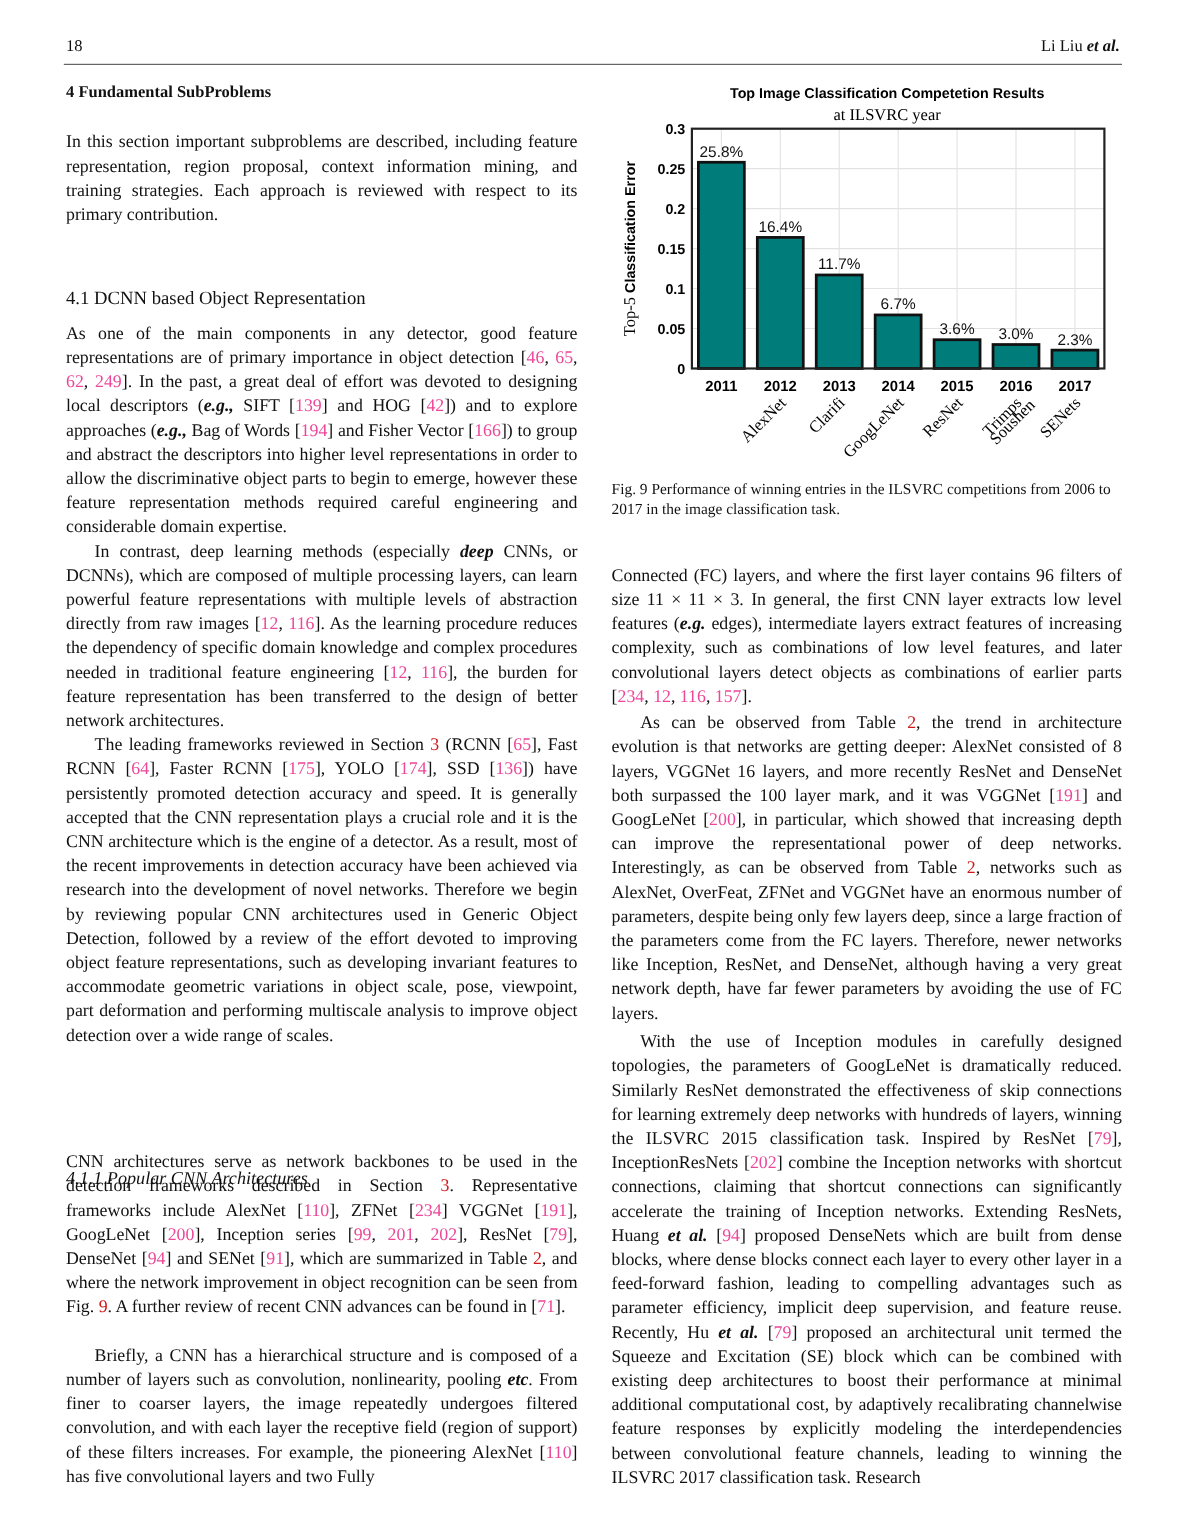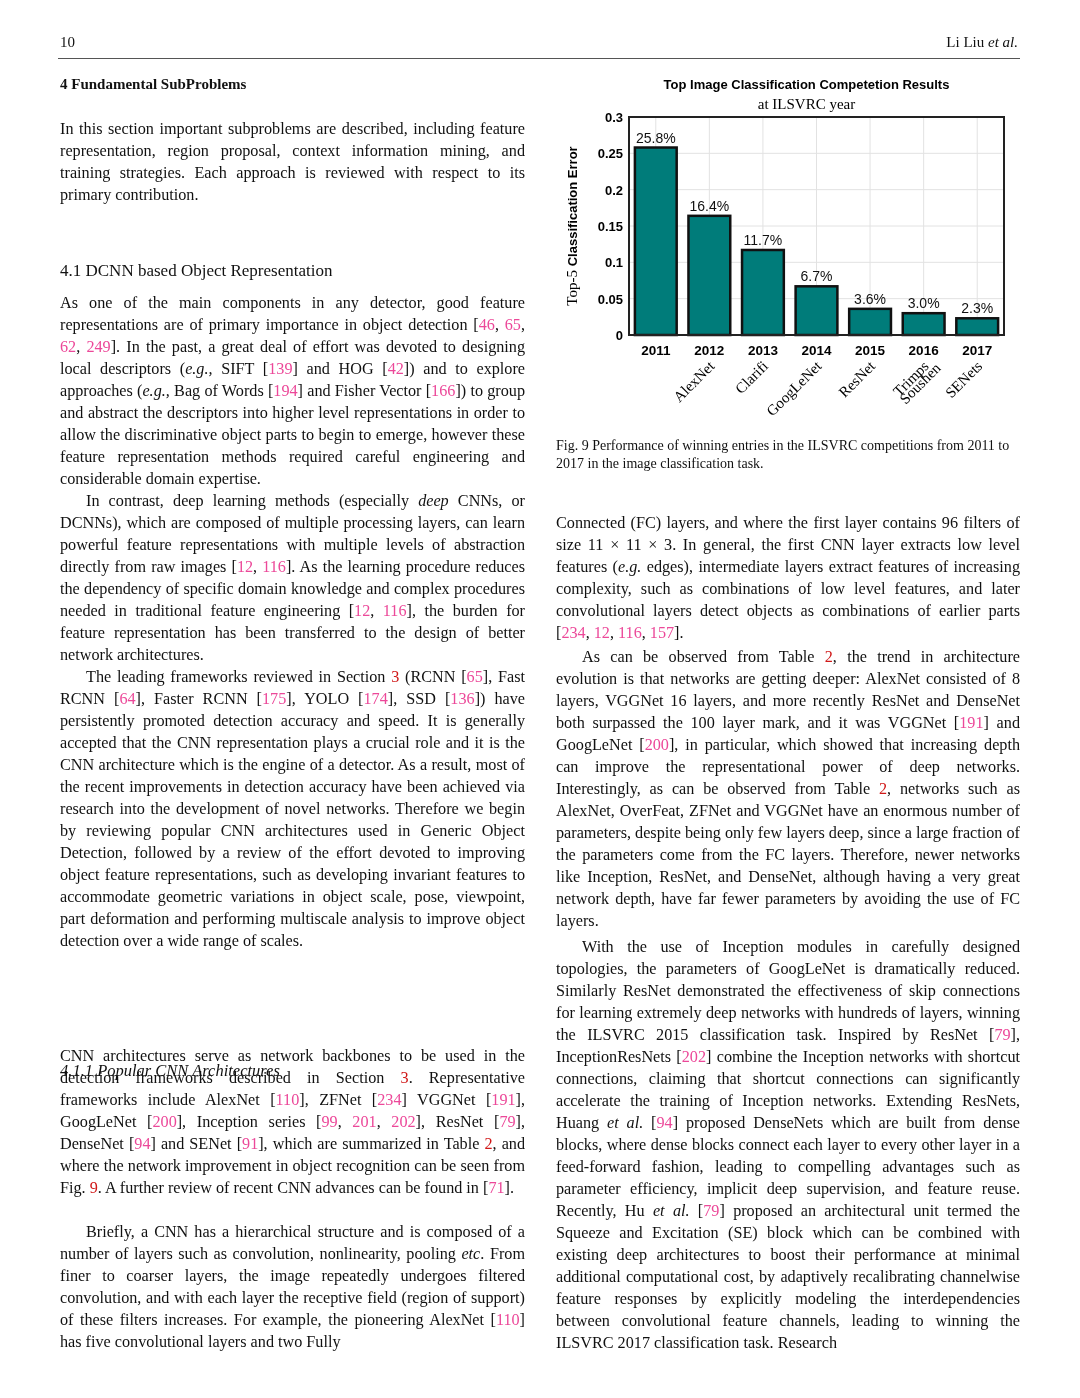--- a/index.html
+++ b/index.html
@@ -10,31 +10,31 @@
   .running-head { position:absolute; right:2px; top:4px; font-size:15px; }
   .col { position:absolute; font-size:16.2px; line-height:22px; text-align:justify; }
   .col-left { left:60px; top:0; width:465px; }
   .col-right { left:556px; top:0; width:464px; }
   .sec-title { position:absolute; left:60px; top:76px; font-weight:bold; font-size:15px; }
   p { margin:0; }
   .indent { text-indent:26px; }
   .block { position:absolute; }
   .cite { color:#ec4899; }
   .ref { color:#d01818; }
-  em { font-style:italic; }
+  em { font-style:italic;font-weight:bold; }
   .figure { position:absolute; left:556px; top:72px; width:470px; height:410px; }
   .fig-caption { position:absolute; left:556px; top:437px; width:466px; font-size:14px; line-height:18px; }
   .fig-caption b { font-weight:normal; }
   svg text { font-family:"Liberation Sans", "DejaVu Sans", sans-serif; }
 </style>
 </head>
 <body>
 
 <div class="header">
-  <span class="page-num">10</span>
+  <span class="page-num">18</span>
   <span class="running-head"><span>Li Liu </span><em>et al.</em></span>
 </div>
 
 <div class="sec-title">4  Fundamental SubProblems</div>
 
 <div class="col col-left">
   <p class="block" style="left:0;top:118px;width:465px;">In this section important subproblems are described, including feature representation, region proposal, context information mining, and training strategies. Each approach is reviewed with respect to its primary contribution.</p>
   <div class="block" style="left:0;top:260px;font-size:17px;">4.1 DCNN based Object Representation</div>
   <p class="block rich" style="left:0;top:292px;width:465px;">As one of the main components in any detector, good feature representations are of primary importance in object detection [<span class="cite">46</span>, <span class="cite">65</span>, <span class="cite">62</span>, <span class="cite">249</span>]. In the past, a great deal of effort was devoted to designing local descriptors (<em>e.g.,</em> SIFT [<span class="cite">139</span>] and HOG [<span class="cite">42</span>]) and to explore approaches (<em>e.g.,</em> Bag of Words [<span class="cite">194</span>] and Fisher Vector [<span class="cite">166</span>]) to group and abstract the descriptors into higher level representations in order to allow the discriminative object parts to begin to emerge, however these feature representation methods required careful engineering and considerable domain expertise.</p>
   <p class="block rich indent" style="left:0;top:490px;width:465px;">In contrast, deep learning methods (especially <em>deep</em> CNNs, or DCNNs), which are composed of multiple processing layers, can learn powerful feature representations with multiple levels of abstraction directly from raw images [<span class="cite">12</span>, <span class="cite">116</span>]. As the learning procedure reduces the dependency of specific domain knowledge and complex procedures needed in traditional feature engineering [<span class="cite">12</span>, <span class="cite">116</span>], the burden for feature representation has been transferred to the design of better network architectures.</p>
@@ -94,19 +94,19 @@
       <text x="373.6428571428571" y="295" text-anchor="end" font-size="15" transform="rotate(-45 373.6428571428571 295)" style="font-family:&quot;Liberation Serif&quot;,serif">Trimps</text>
       <text x="385.6428571428571" y="297" text-anchor="end" font-size="15" transform="rotate(-45 385.6428571428571 297)" style="font-family:&quot;Liberation Serif&quot;,serif">Soushen</text>
       <rect x="400.32142857142856" y="246.28666666666666" width="41.785714285714285" height="16.71333333333334" fill="#007c7a" stroke="#111" stroke-width="2.5"></rect>
       <text x="421.2142857142857" y="241.28666666666666" text-anchor="middle" font-size="14" fill="#111">2.3%</text>
       <text x="421.2142857142857" y="283" text-anchor="middle" font-size="13.5" font-weight="bold">2017</text>
       <text x="427.2142857142857" y="295" text-anchor="end" font-size="15" transform="rotate(-45 427.2142857142857 295)" style="font-family:&quot;Liberation Serif&quot;,serif">SENets</text>
       <rect x="73" y="45" width="375" height="218" fill="none" stroke="#222" stroke-width="2"></rect>
       <text x="0" y="0" text-anchor="middle" font-size="13" transform="translate(21,154) rotate(-90)"><tspan style="font-family:&quot;Liberation Serif&quot;,serif;font-size:15px">Top-5 </tspan><tspan font-weight="bold">Classification Error</tspan></text>
     </svg>
 </div>
-<div class="fig-caption"><b>Fig. 9</b><span>  Performance of winning entries in the ILSVRC competitions from 2011 to 2017 in the image classification task.</span></div>
+<div class="fig-caption"><b>Fig. 9</b><span>  Performance of winning entries in the ILSVRC competitions from 2006 to 2017 in the image classification task.</span></div>
 
 <div class="col col-right">
   <p class="block rich" style="left:0;top:512px;width:464px;">Connected (FC) layers, and where the first layer contains 96 filters of size 11 × 11 × 3. In general, the first CNN layer extracts low level features (<em>e.g.</em> edges), intermediate layers extract features of increasing complexity, such as combinations of low level features, and later convolutional layers detect objects as combinations of earlier parts [<span class="cite">234</span>, <span class="cite">12</span>, <span class="cite">116</span>, <span class="cite">157</span>].</p>
   <p class="block rich indent" style="left:0;top:646px;width:464px;">As can be observed from Table <span class="ref">2</span>, the trend in architecture evolution is that networks are getting deeper: AlexNet consisted of 8 layers, VGGNet 16 layers, and more recently ResNet and DenseNet both surpassed the 100 layer mark, and it was VGGNet [<span class="cite">191</span>] and GoogLeNet [<span class="cite">200</span>], in particular, which showed that increasing depth can improve the representational power of deep networks. Interestingly, as can be observed from Table <span class="ref">2</span>, networks such as AlexNet, OverFeat, ZFNet and VGGNet have an enormous number of parameters, despite being only few layers deep, since a large fraction of the parameters come from the FC layers. Therefore, newer networks like Inception, ResNet, and DenseNet, although having a very great network depth, have far fewer parameters by avoiding the use of FC layers.</p>
   <p class="block rich indent" style="left:0;top:936px;width:464px;">With the use of Inception modules in carefully designed topologies, the parameters of GoogLeNet is dramatically reduced. Similarly ResNet demonstrated the effectiveness of skip connections for learning extremely deep networks with hundreds of layers, winning the ILSVRC 2015 classification task. Inspired by ResNet [<span class="cite">79</span>], InceptionResNets [<span class="cite">202</span>] combine the Inception networks with shortcut connections, claiming that shortcut connections can significantly accelerate the training of Inception networks. Extending ResNets, Huang <em>et al.</em> [<span class="cite">94</span>] proposed DenseNets which are built from dense blocks, where dense blocks connect each layer to every other layer in a feed-forward fashion, leading to compelling advantages such as parameter efficiency, implicit deep supervision, and feature reuse. Recently, Hu <em>et al.</em> [<span class="cite">79</span>] proposed an architectural unit termed the Squeeze and Excitation (SE) block which can be combined with existing deep architectures to boost their performance at minimal additional computational cost, by adaptively recalibrating channelwise feature responses by explicitly modeling the interdependencies between convolutional feature channels, leading to winning the ILSVRC 2017 classification task. Research</p>
 </div>
 
 </body></html>

